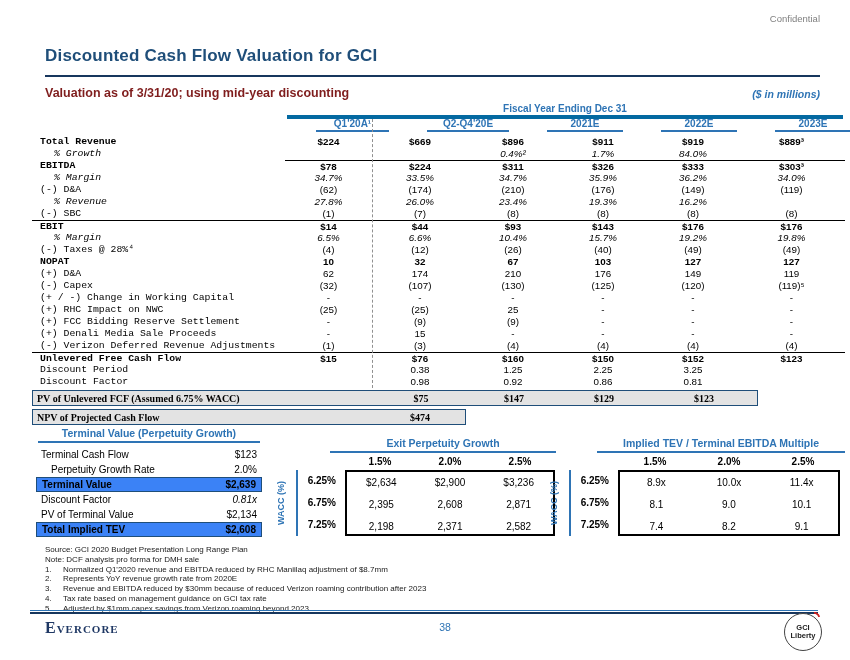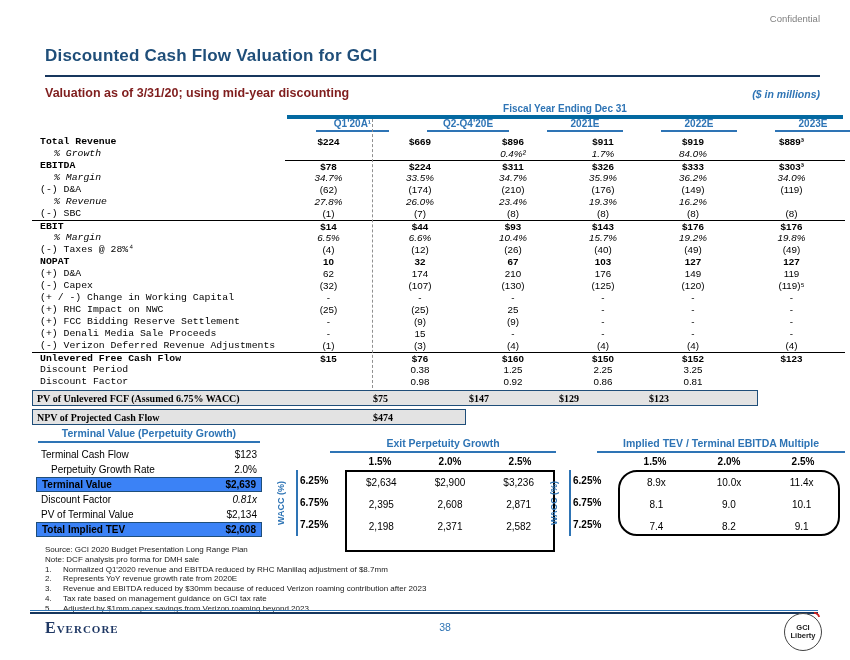--- a/index.html
+++ b/index.html
@@ -39,39 +39,39 @@
   .trow.bt-cols .val { border-top:1px solid #000; }
 
   .dash-divider { left:372px; top:119px; height:269px; width:0; border-left:1px dashed #909090; }
 
   
   .gbox { background:#E3E3E3; border:1.5px solid #1F4E79; font-size:10px; font-weight:bold;
           display:grid; align-items:center;font-family:Liberation Serif, serif; }
   .pv-box { left:32px; top:390px; width:726px; height:16px; grid-template-columns:340px 96px 90px 90px 110px; }
   .npv-box { left:32px; top:409px; width:434px; height:16px; grid-template-columns:340px 94px; }
   .gbox .blab { padding-left:4px; white-space:nowrap; }
-  .gbox .bval { text-align:left; }
+  .gbox .bval { text-align:center; }
 
   
   .tv-table { left:36px; top:427px; width:226px; }
   .tv-title { font-size:10.5px; font-weight:bold; color:#2E74B5; text-align:center;
     border-bottom:2px solid #2E74B5; padding-bottom:2px; margin:0 2px 4px 2px; }
   .tv-row { display:flex; justify-content:space-between; align-items:center; height:15px;
     font-size:10px; padding:0 5px; }
   .tv-row.box { background:#3b82f6; border:1.5px solid #1F4E79; font-weight:bold; }
   .tv-row .ind { padding-left:10px; }
   .tv-row .ital { font-style:italic; }
 
   
   .sens-title { font-size:10.5px; font-weight:bold; color:#2E74B5; text-align:center;
     border-bottom:2px solid #2E74B5; padding-bottom:2px; }
   .sens-heads { display:grid; font-size:10px; font-weight:bold; text-align:center; }
   .sens-box { border:2px solid #000; display:grid; grid-auto-rows:22px; font-size:10px;
     text-align:center; align-items:center; line-height:20px; }
-  .sens-rows div { height:22px; line-height:22px; font-size:10px; font-weight:bold; text-align:left; padding-right:6px; }
+  .sens-rows div { height:22px; line-height:22px; font-size:10px; font-weight:bold; text-align:right; padding-right:6px; }
   .wacc-line { width:2px; background:#2E74B5; }
   .wacc-label { writing-mode:vertical-rl; transform:rotate(180deg); font-size:9px; font-weight:bold;
     color:#2E74B5; text-align:center; }
 
   
   .footnotes { left:45px; top:545px; width:700px; font-size:8px; line-height:9.8px; color:#1a1a1a; }
   .fn-row { display:grid; grid-template-columns:18px 1fr; }
 
   
   .footer-rule { left:30px; top:610px; width:788px; height:4px;
@@ -364,21 +364,21 @@
       <div>2.0%</div>
       <div>2.5%</div>
     </div>
   <div class="abs wacc-label" style="left:276px; top:470px; height:66px; width:16px;">WACC (%)</div>
   <div class="abs wacc-line" style="left:296px; top:470px; height:66px;"></div>
   <div class="abs sens-rows" style="left:300px; top:470px; width:42px;" id="sens0-rows">
       <div>6.25%</div>
       <div>6.75%</div>
       <div>7.25%</div>
     </div>
-  <div class="abs sens-box" style="left:345px; top:470px; width:210px; height:82px; grid-template-columns:repeat(3,1fr);" id="sens0-box">
+  <div class="abs sens-box" style="left:345px; top:470px; width:210px; height:66px; grid-template-columns:repeat(3,1fr);" id="sens0-box">
       <div>$2,634</div>
       <div>$2,900</div>
       <div>$3,236</div>
       <div>2,395</div>
       <div>2,608</div>
       <div>2,871</div>
       <div>2,198</div>
       <div>2,371</div>
       <div>2,582</div>
     </div>
@@ -389,21 +389,21 @@
       <div>2.0%</div>
       <div>2.5%</div>
     </div>
   <div class="abs wacc-label" style="left:549px; top:470px; height:66px; width:16px;">WACC (%)</div>
   <div class="abs wacc-line" style="left:569px; top:470px; height:66px;"></div>
   <div class="abs sens-rows" style="left:573px; top:470px; width:42px;" id="sens1-rows">
       <div>6.25%</div>
       <div>6.75%</div>
       <div>7.25%</div>
     </div>
-  <div class="abs sens-box" style="left:618px; top:470px; width:222px; height:66px; grid-template-columns:repeat(3,1fr);border-radius:19px;" id="sens1-box">
+  <div class="abs sens-box" style="left:618px; top:470px; width:222px; height:66px; grid-template-columns:repeat(3,1fr);" id="sens1-box">
       <div>8.9x</div>
       <div>10.0x</div>
       <div>11.4x</div>
       <div>8.1</div>
       <div>9.0</div>
       <div>10.1</div>
       <div>7.4</div>
       <div>8.2</div>
       <div>9.1</div>
     </div>

